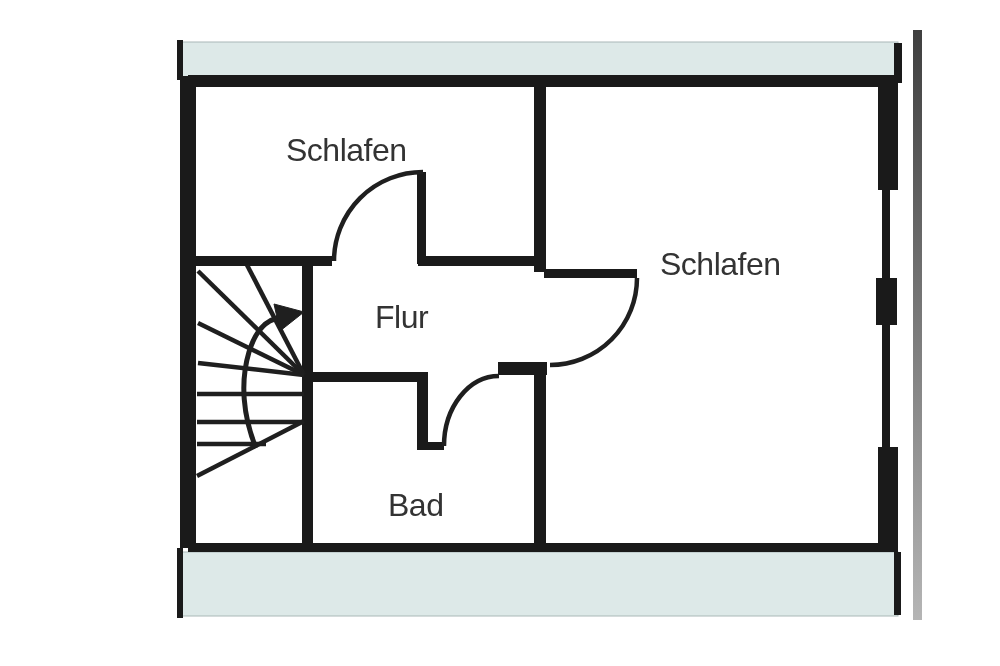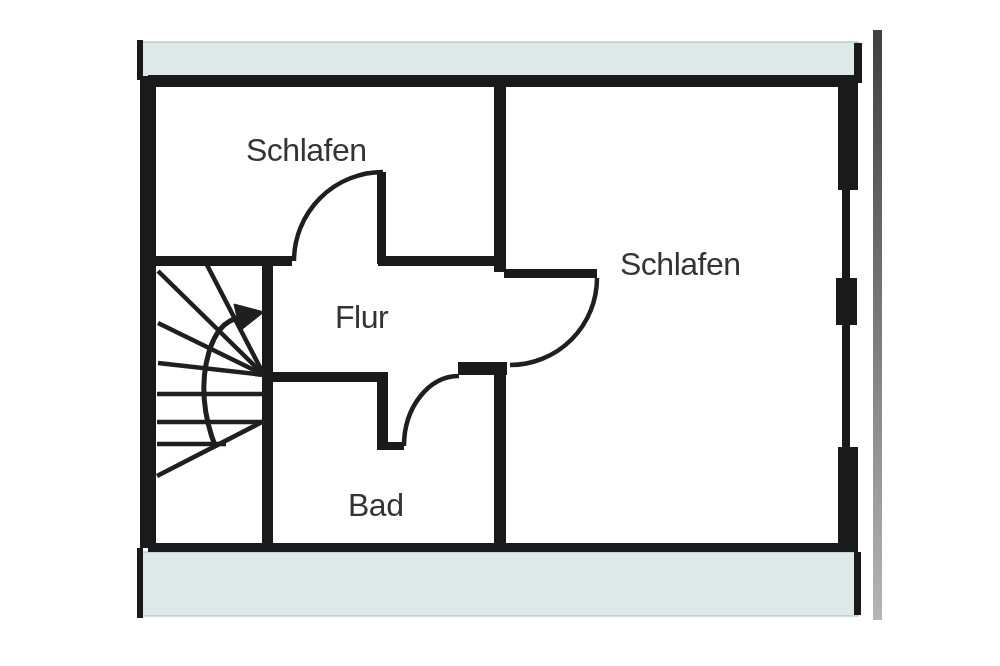--- a/index.html
+++ b/index.html
@@ -3,20 +3,21 @@
 <meta charset="utf-8">
 <style>
   html, body { margin: 0; padding: 0; background: #ffffff; }
   body { font-family: "Liberation Sans", sans-serif; }
   .stage {
     position: relative;
     width: 906px;
     height: 666px;
     background: #ffffff;
     overflow: hidden;
+    padding-left: 40px;
   }
   svg { display: block; }
   text {
     font-family: "Liberation Sans", "DejaVu Sans", sans-serif;
     letter-spacing: -0.5px;
   }
 </style>
 </head>
 <body>
 

